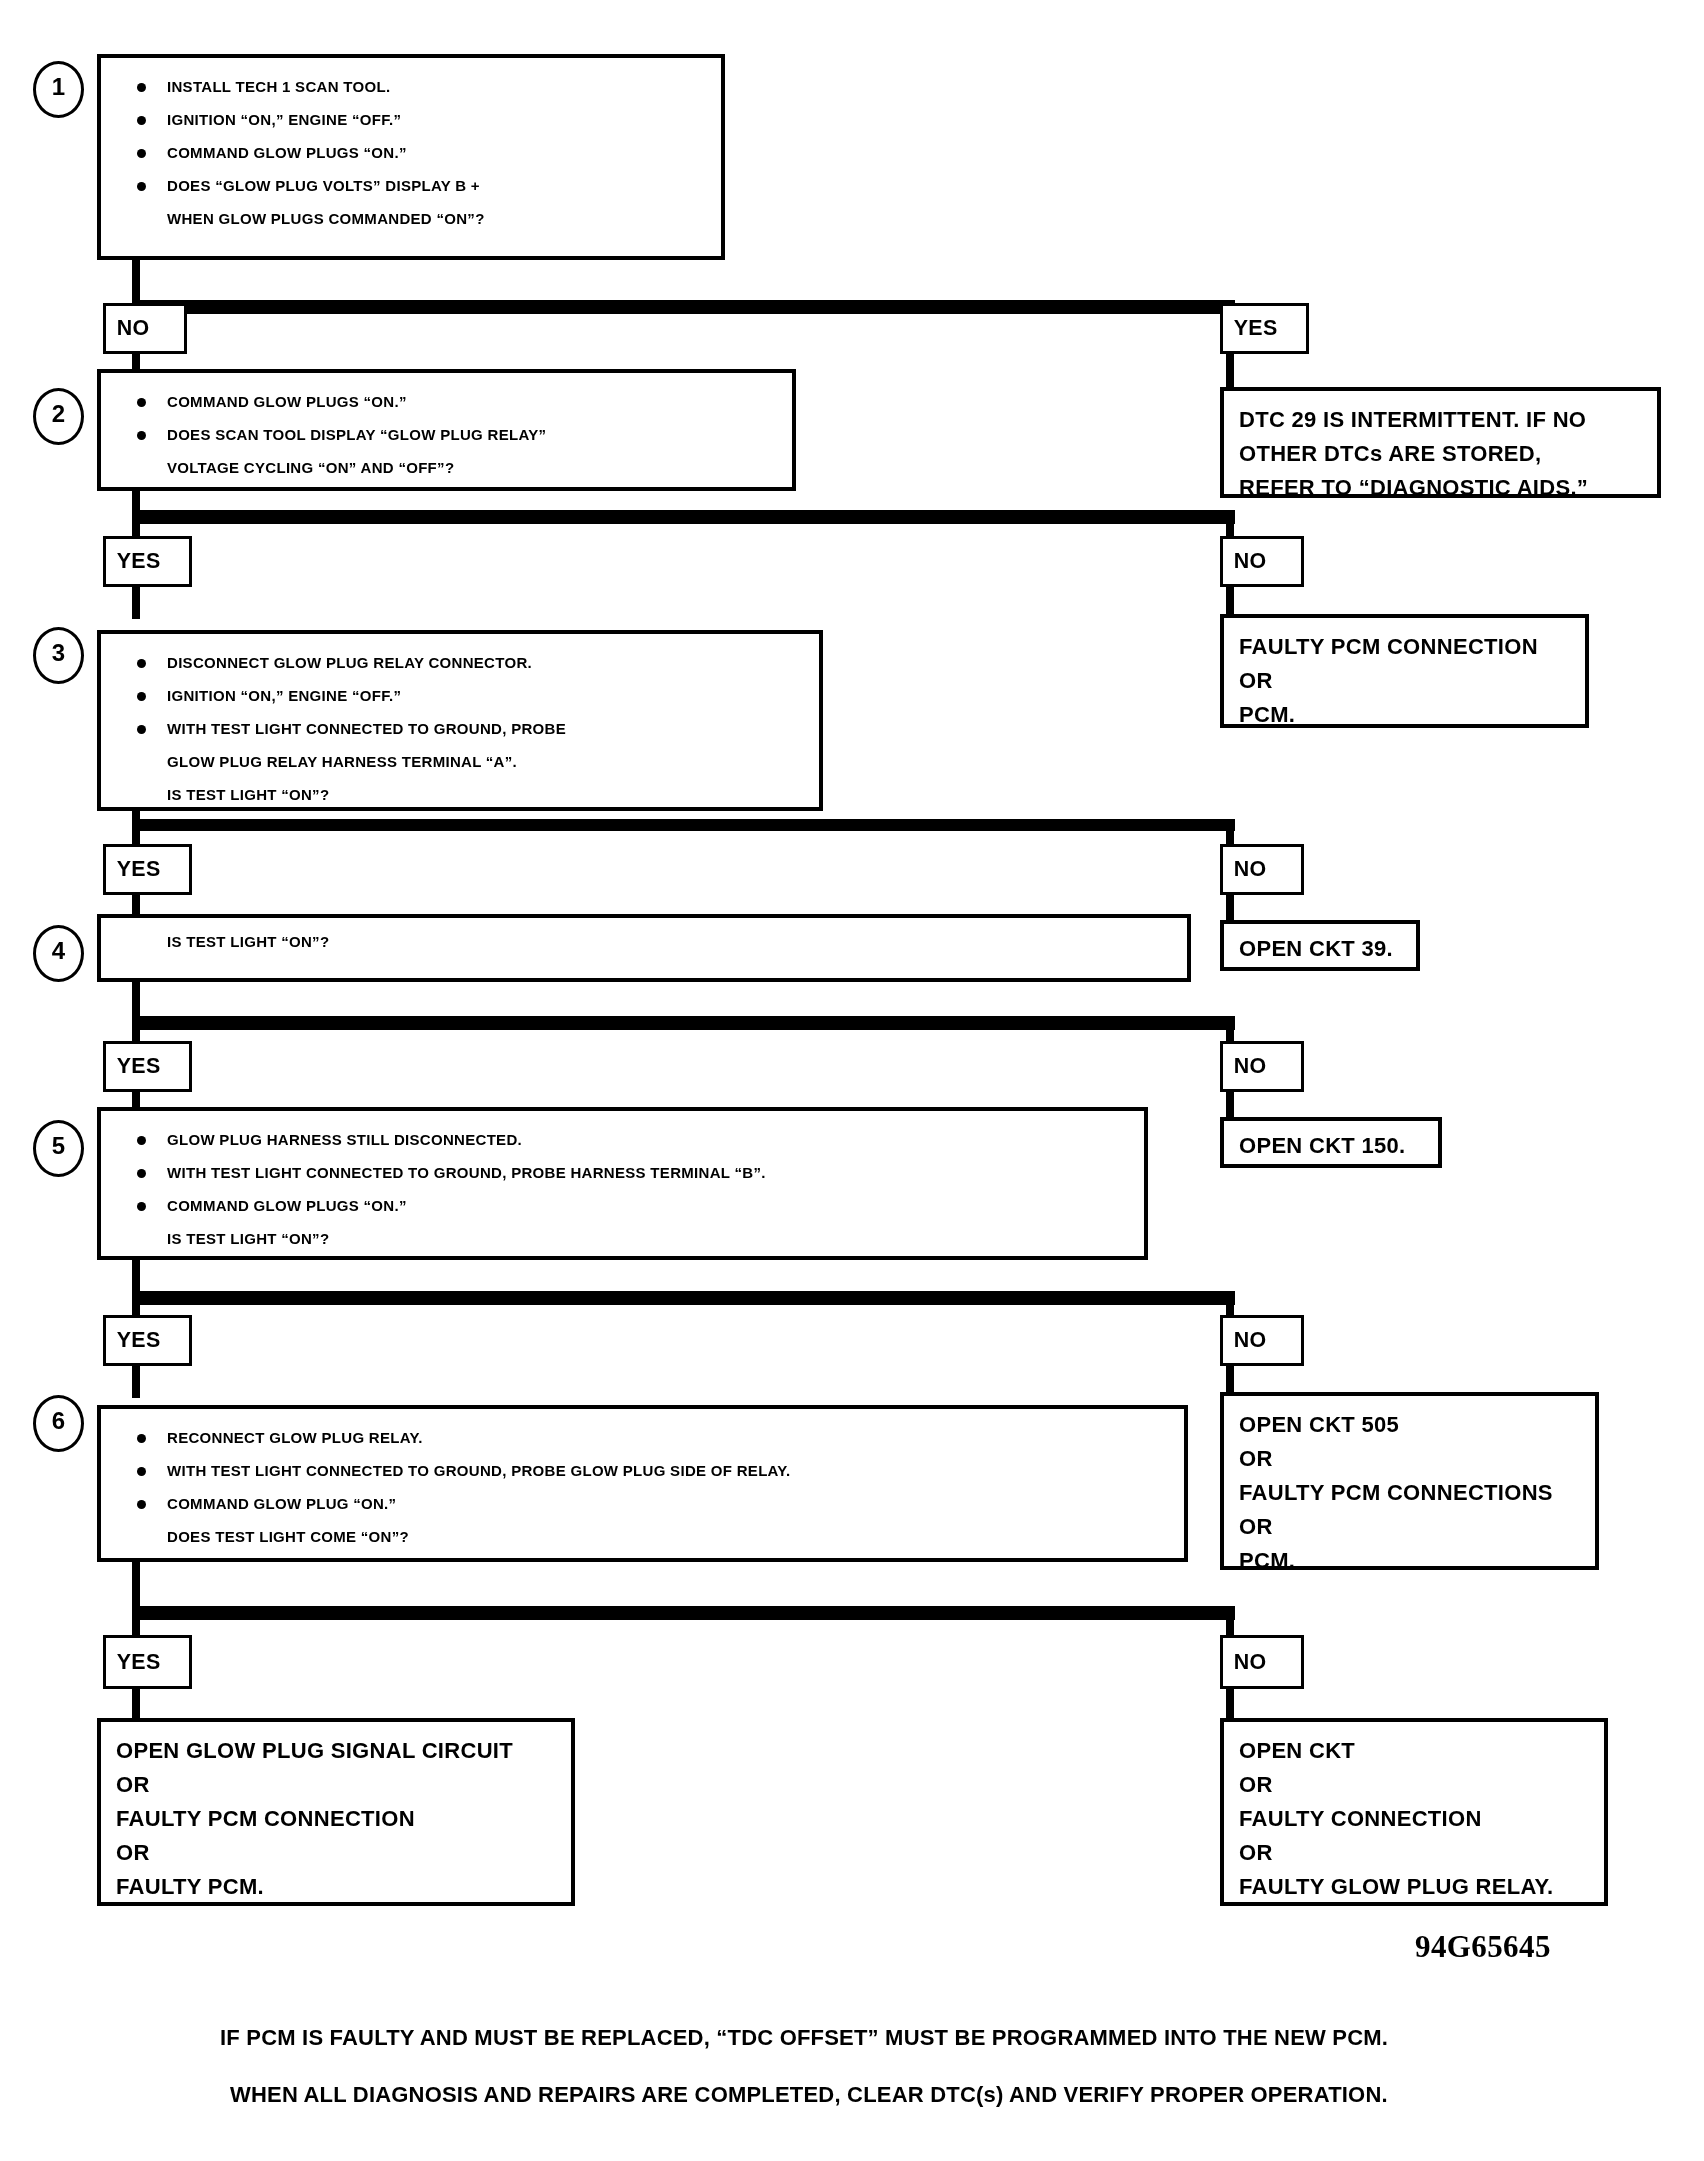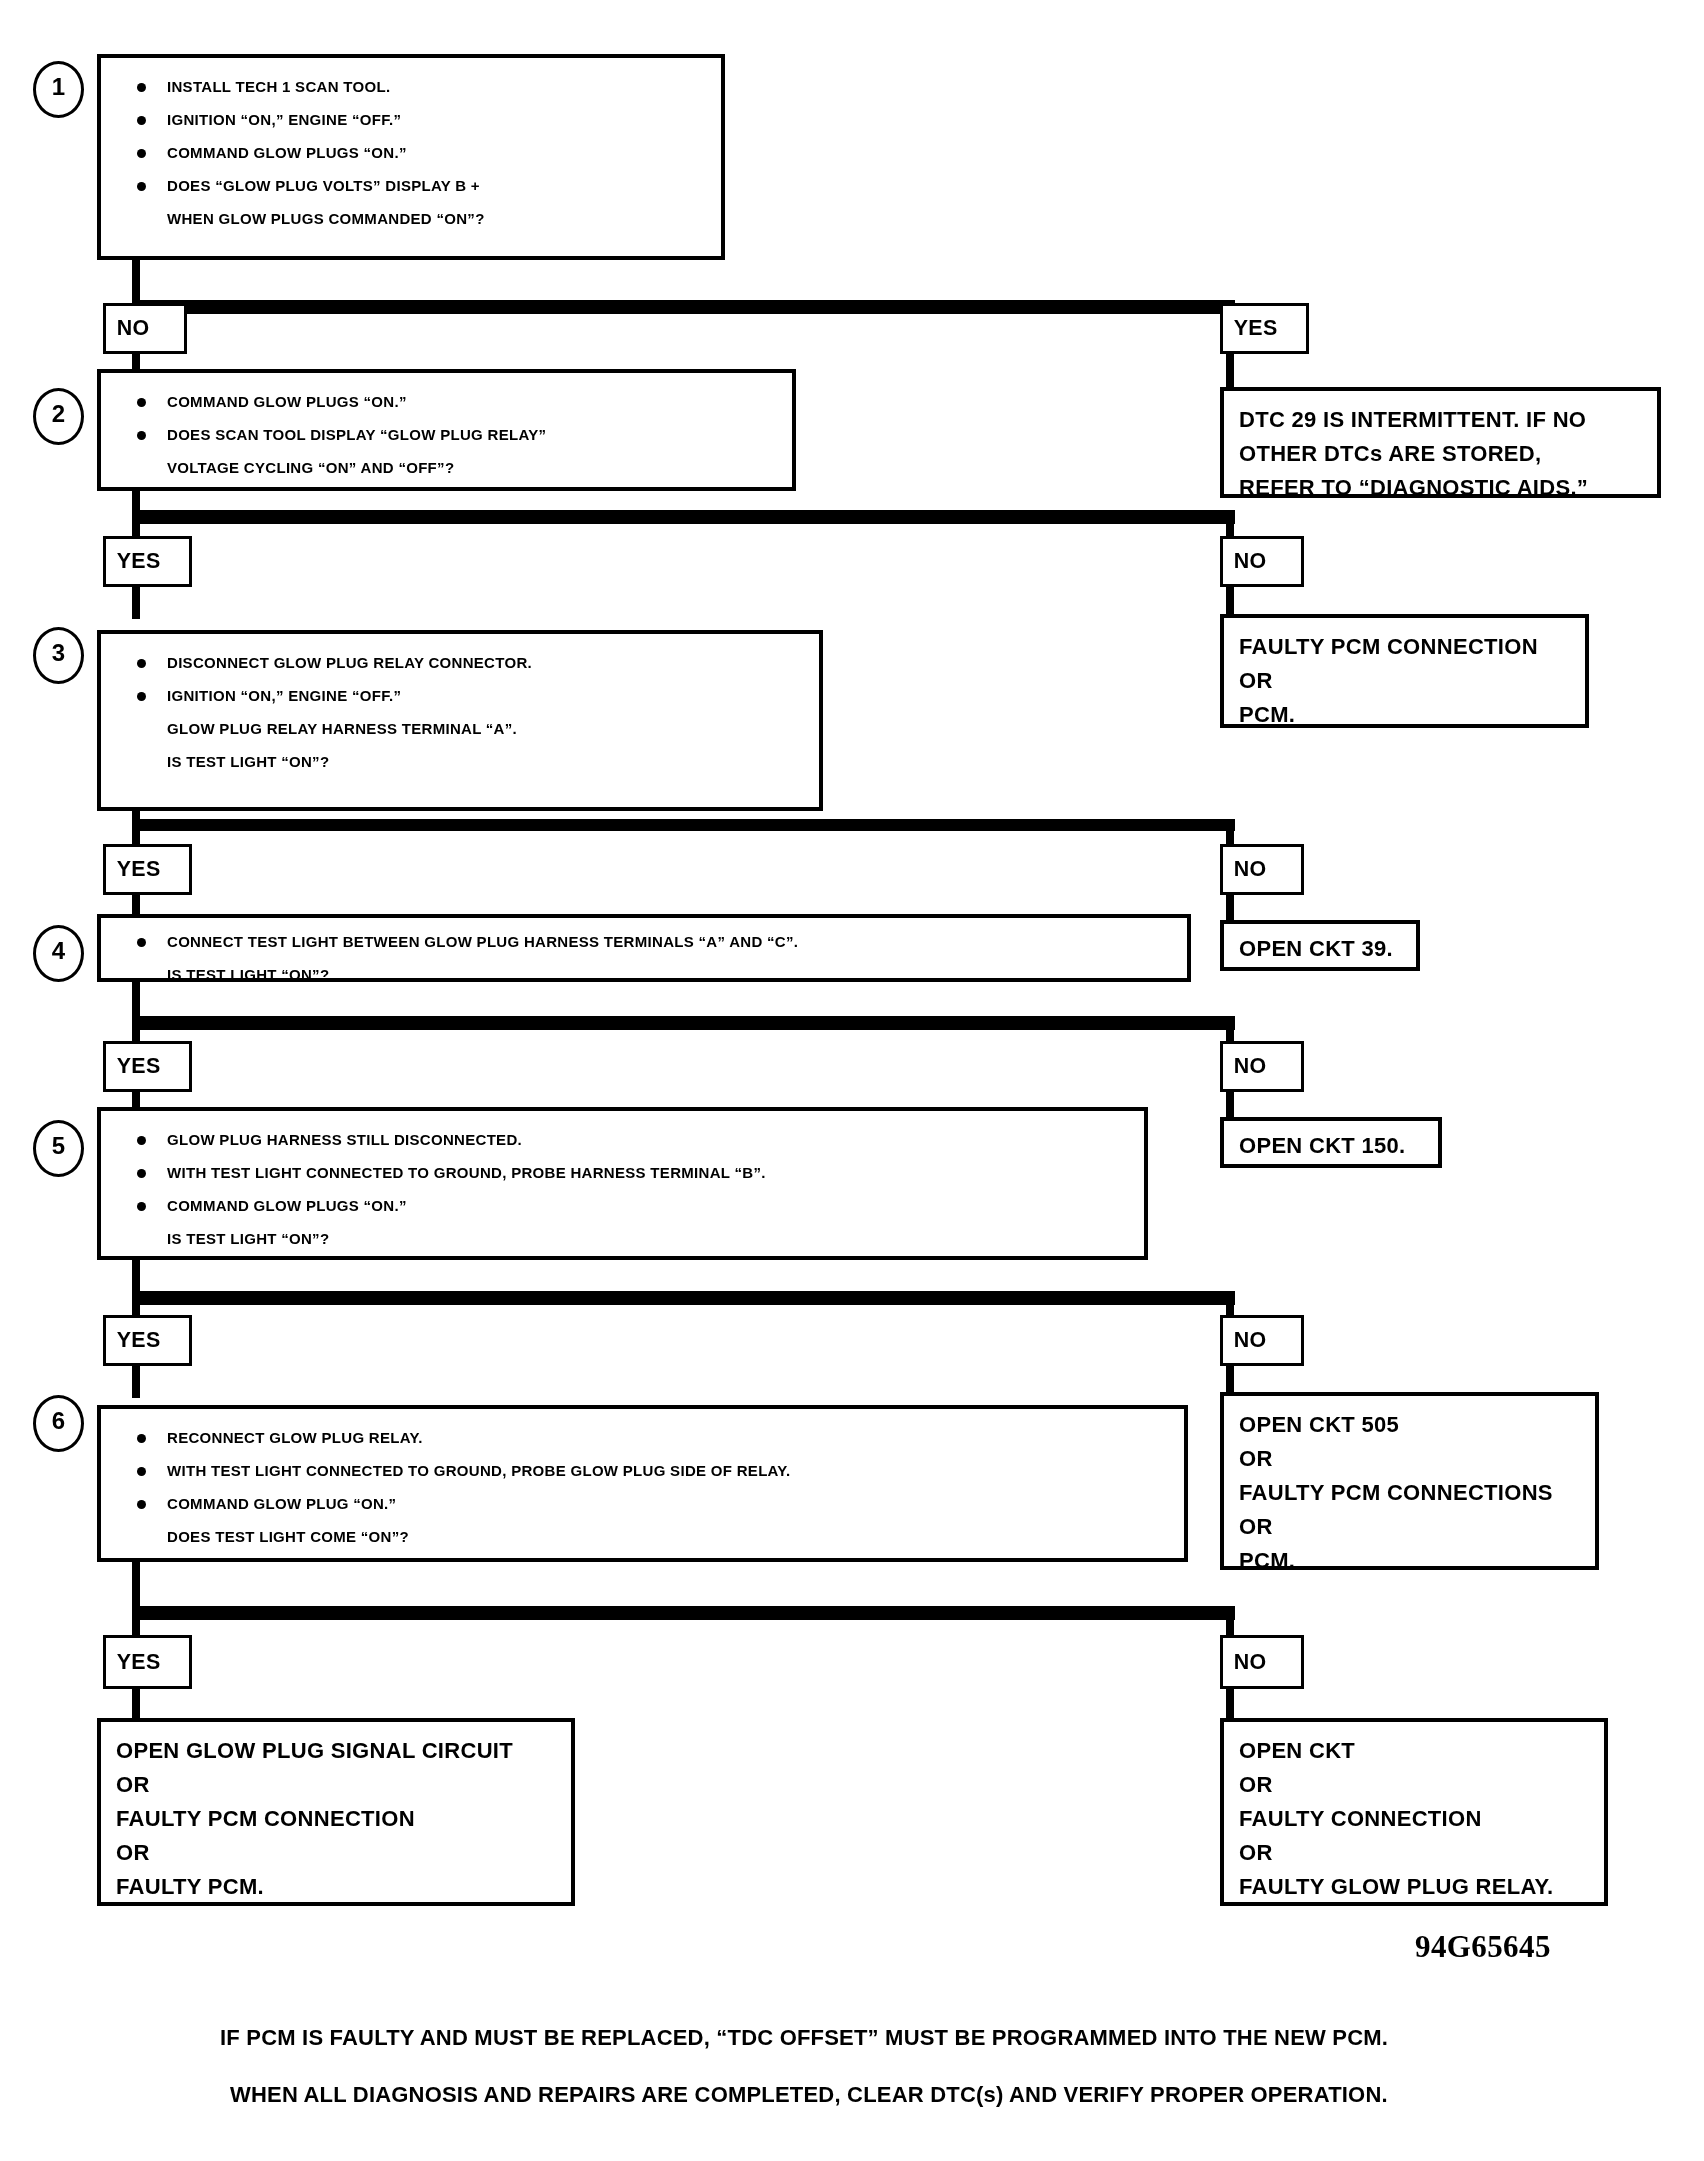--- a/index.html
+++ b/index.html
@@ -215,38 +215,38 @@
       <div class="pline">OR</div>
       <div class="pline">PCM.</div>
     </div>
   </div>
 
   <div class="stepnum" style="left:33px; top:627px;">3</div>
   <div class="box" style="left:97px; top:610px; width:726px; height:181px;margin-top:20px;">
     <div class="txt">
       <div class="bline bul">DISCONNECT GLOW PLUG RELAY CONNECTOR.</div>
       <div class="bline bul">IGNITION “ON,” ENGINE “OFF.”</div>
+      <div class="bline bul">WITH TEST LIGHT CONNECTED TO GROUND, PROBE</div>
       <div class="bline cont">GLOW PLUG RELAY HARNESS TERMINAL “A”.</div>
       <div class="bline cont">IS TEST LIGHT “ON”?</div>
     </div>
   </div>
 
   <div class="tag" style="left:103px;  top:844px; width:89px; height:51px;">YES</div>
   <div class="tag" style="left:1220px; top:844px; width:84px; height:51px;">NO</div>
 
   <div class="box" style="left:1220px; top:920px; width:200px; height:51px;">
     <div class="txt" style="padding-top:8.2px;">
       <div class="pline">OPEN CKT 39.</div>
     </div>
   </div>
 
   <div class="stepnum" style="left:33px; top:925px;">4</div>
   <div class="box" style="left:97px; top:914px; width:1094px; height:68px;">
     <div class="txt" style="padding-top:7.4px;">
-      <div class="bline bul">CONNECT TEST LIGHT BETWEEN GLOW PLUG HARNESS TERMINALS “A” AND “C”.</div>
       <div class="bline cont">IS TEST LIGHT “ON”?</div>
     </div>
   </div>
 
   <div class="tag" style="left:103px;  top:1041px; width:89px; height:51px;">YES</div>
   <div class="tag" style="left:1220px; top:1041px; width:84px; height:51px;">NO</div>
 
   <div class="box" style="left:1220px; top:1117px; width:222px; height:51px;">
     <div class="txt" style="padding-top:8.2px;">
       <div class="pline">OPEN CKT 150.</div>

